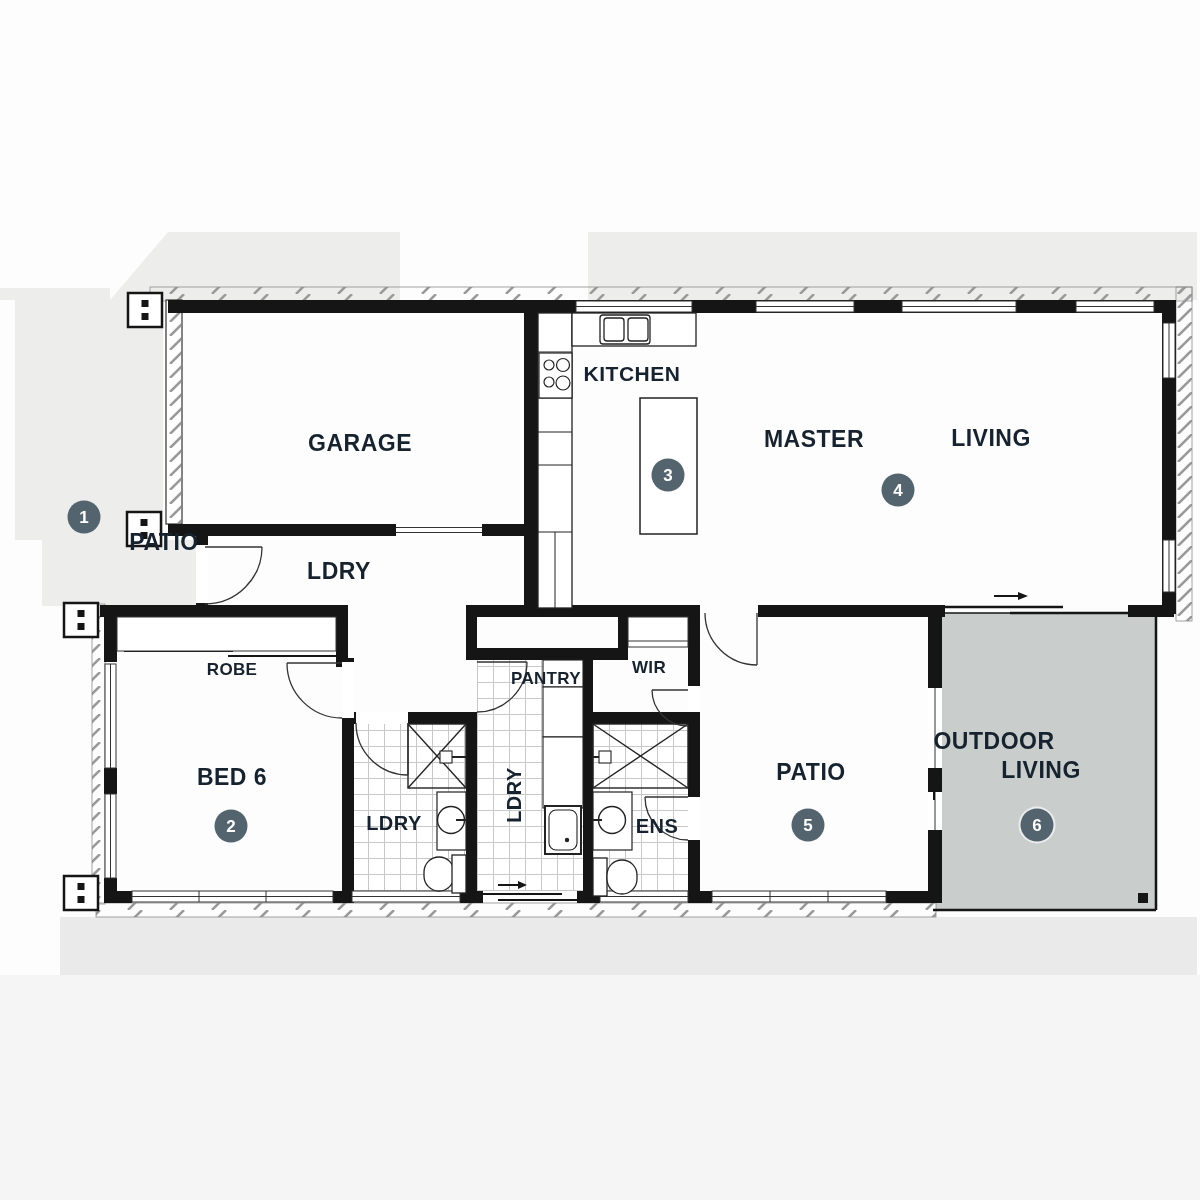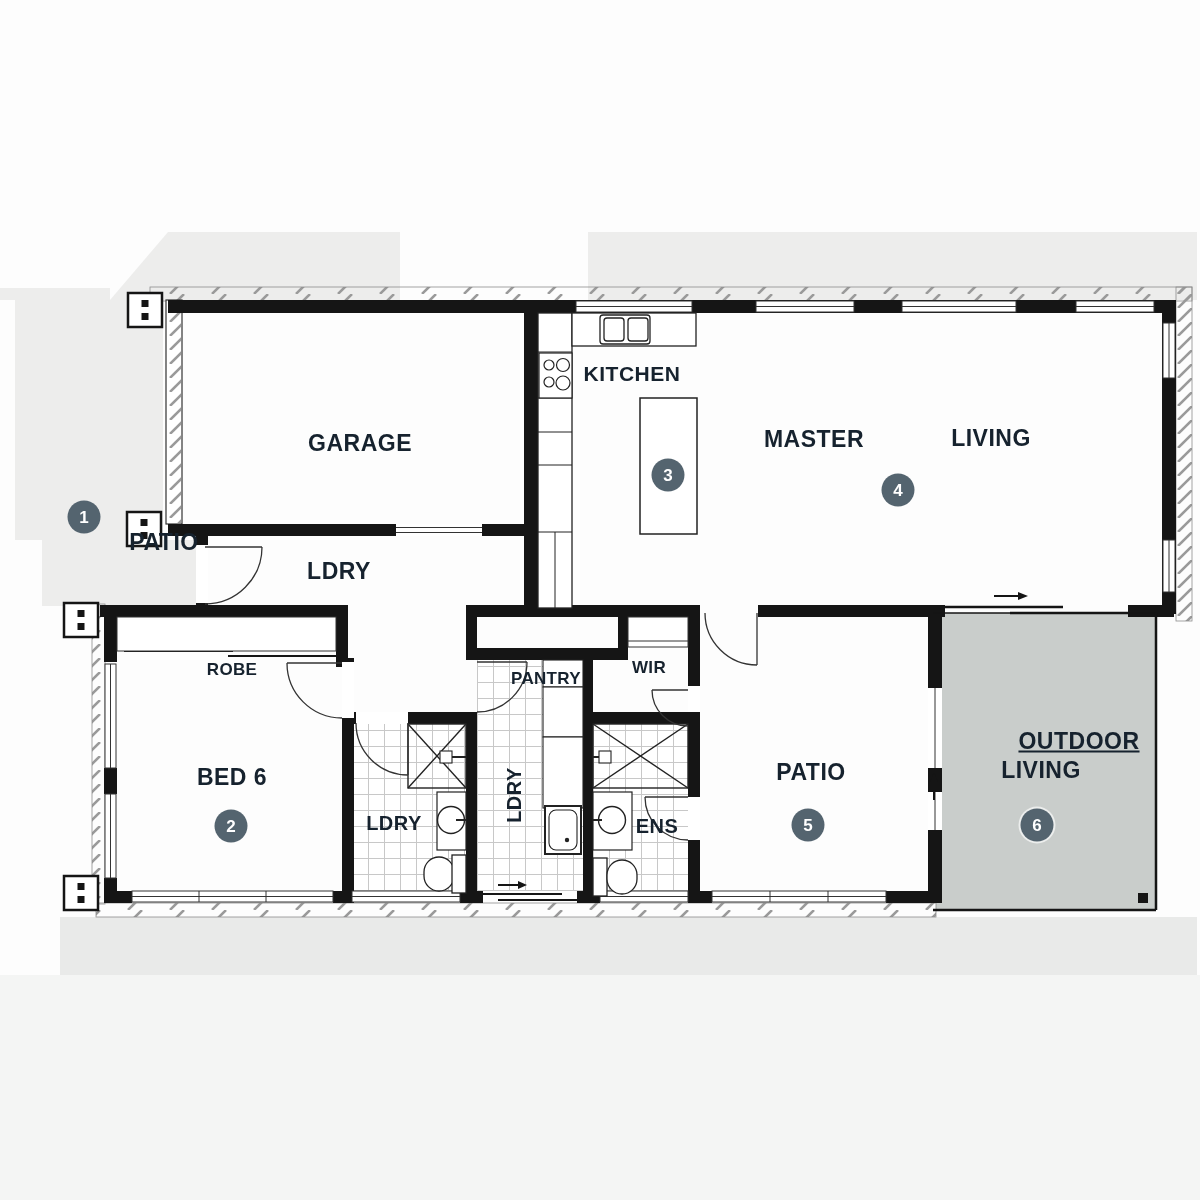--- a/index.html
+++ b/index.html
@@ -350,21 +350,21 @@
   <div class="lbl" style="left:339px;top:571px;">LDRY</div>
   <div class="lbl" style="left:127px;top:542px;margin-left:37px;">PATIO</div>
   <div class="lbl sm" style="left:232px;top:670px;">ROBE</div>
   <div class="lbl" style="left:232px;top:777px;">BED 6</div>
   <div class="lbl md" style="left:394px;top:823px;">LDRY</div>
   <div class="lbl md vert" style="left:514px;top:795px;">LDRY</div>
   <div class="lbl sm" style="left:546px;top:631px;margin-top:48px;">PANTRY</div>
   <div class="lbl sm" style="left:649px;top:668px;">WIR</div>
   <div class="lbl md" style="left:657px;top:826px;">ENS</div>
   <div class="lbl" style="left:811px;top:772px;">PATIO</div>
-  <div class="lbl" style="left:1079px;top:741px;text-decoration:underline;">OUTDOOR</div>
+  <div class="lbl" style="left:994px;top:741px;">OUTDOOR</div>
   <div class="lbl" style="left:1041px;top:770px;">LIVING</div>
 
   <div class="marker" style="left: 84px; top: 517px; background: rgb(84, 100, 111);">1</div>
   <div class="marker" style="left: 231px; top: 826px; background: rgb(84, 100, 111);">2</div>
   <div class="marker" style="left: 668px; top: 475px; background: rgb(84, 100, 111);">3</div>
   <div class="marker" style="left: 898px; top: 490px; background: rgb(84, 100, 111);">4</div>
   <div class="marker" style="left: 808px; top: 825px; background: rgb(84, 100, 111);">5</div>
   <div class="marker on-gray" style="left: 1037px; top: 825px; background: rgb(84, 100, 111);">6</div>
 
 </div>

